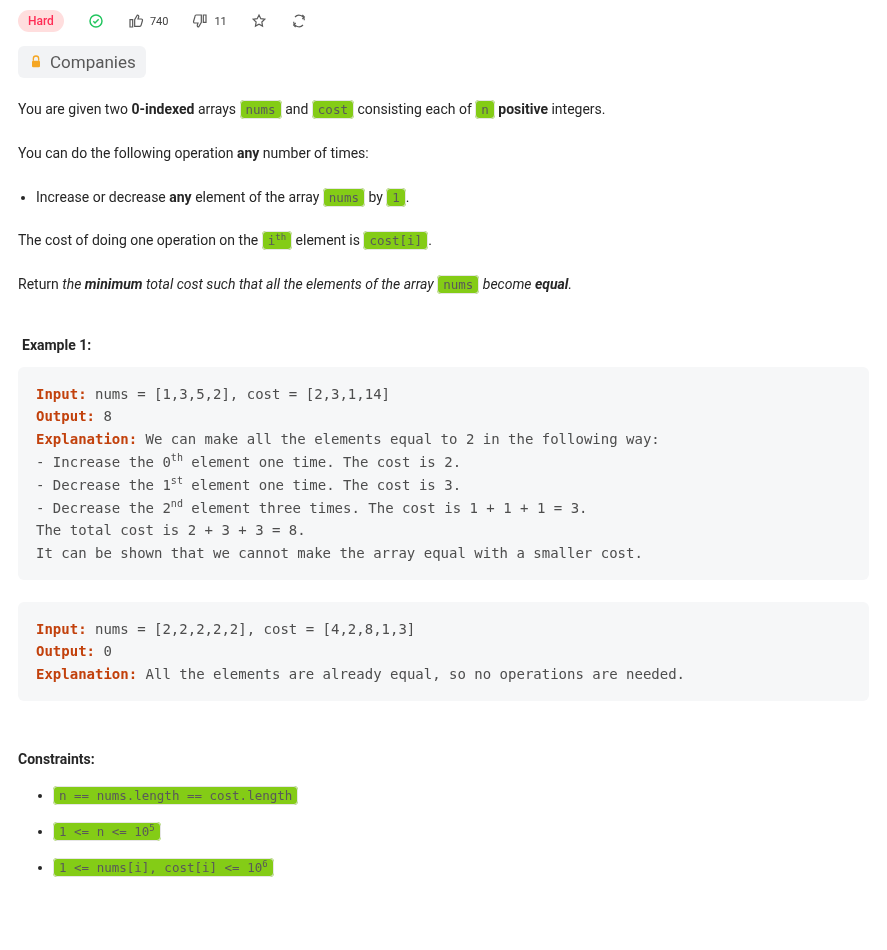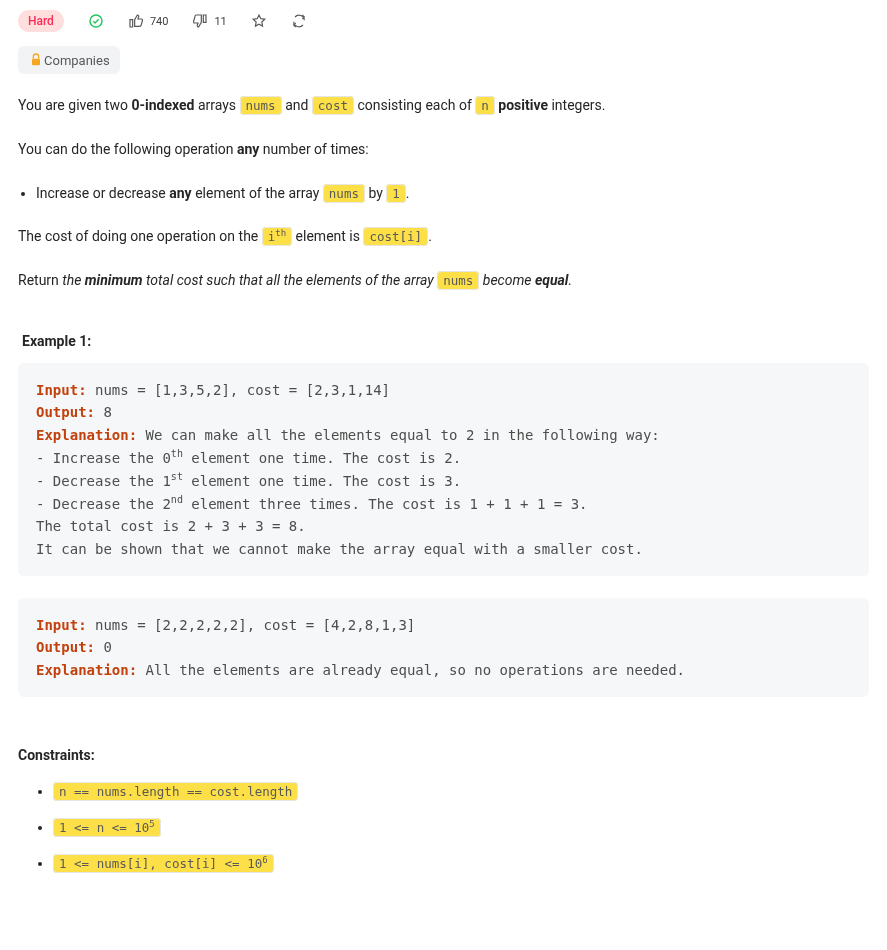--- a/index.html
+++ b/index.html
@@ -30,35 +30,35 @@
     display: inline-flex;
     align-items: center;
     gap: 6px;
     color: #404040;
     font-size: 11px;
   }
   .meta-item svg, .companies svg { width: 16px; height: 16px; }
   .companies {
     display: inline-flex;
     align-items: center;
-    gap: 0;
+    gap: 6px;
     background: #f2f3f5;
     color: #595959;
-    font-size: 13px;
+    font-size: 17px;
     padding: 6px 10px;
     border-radius: 6px;
     margin-bottom: 20px;
   }
   .desc p { margin: 0 0 20px 0; line-height: 1.7; }
   .desc ul { margin: 0 0 20px 0; padding-left: 18px; }
   .desc li { margin: 6px 0; line-height:1.7;}
   code.inline {
     font-family: ui-monospace, SFMono-Regular, Menlo, Consolas, monospace;
     font-size: 12.5px;
-    background: #fde047;
+    background: #84cc16;
     color: #595959;
     border: 1px solid #e6e6e6;
     border-radius: 4px;
     padding: 1px 5px;
   }
   code.inline sup { font-size: 9px; }
   em { font-style: italic; }
   strong { font-weight: 700; }
   .example-heading {
     font-weight: 700;

